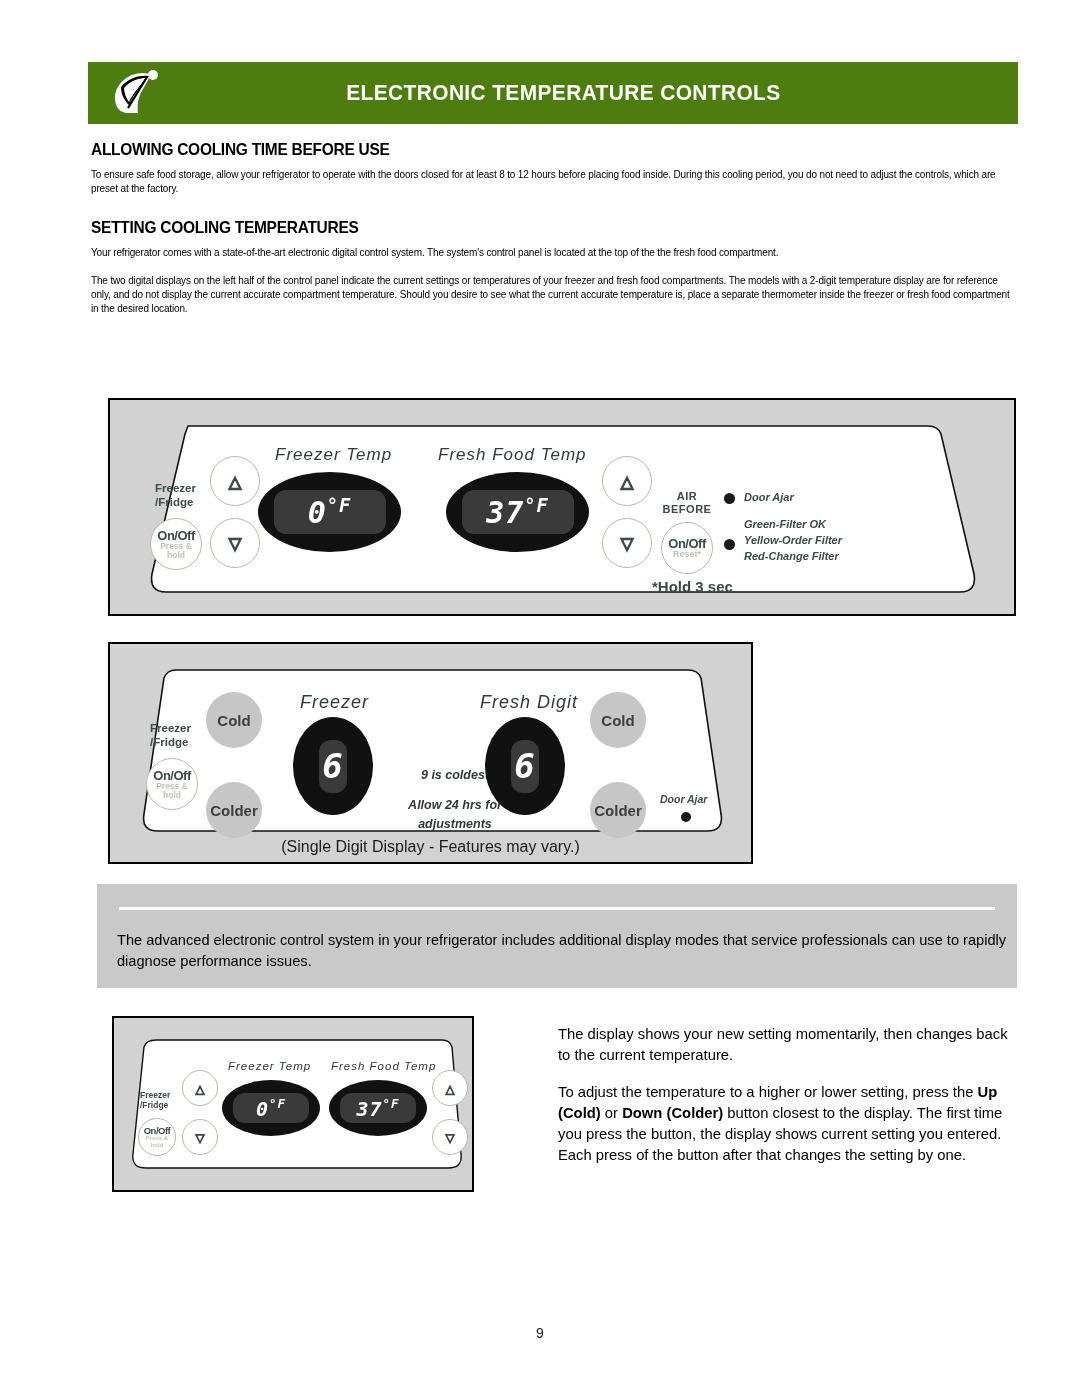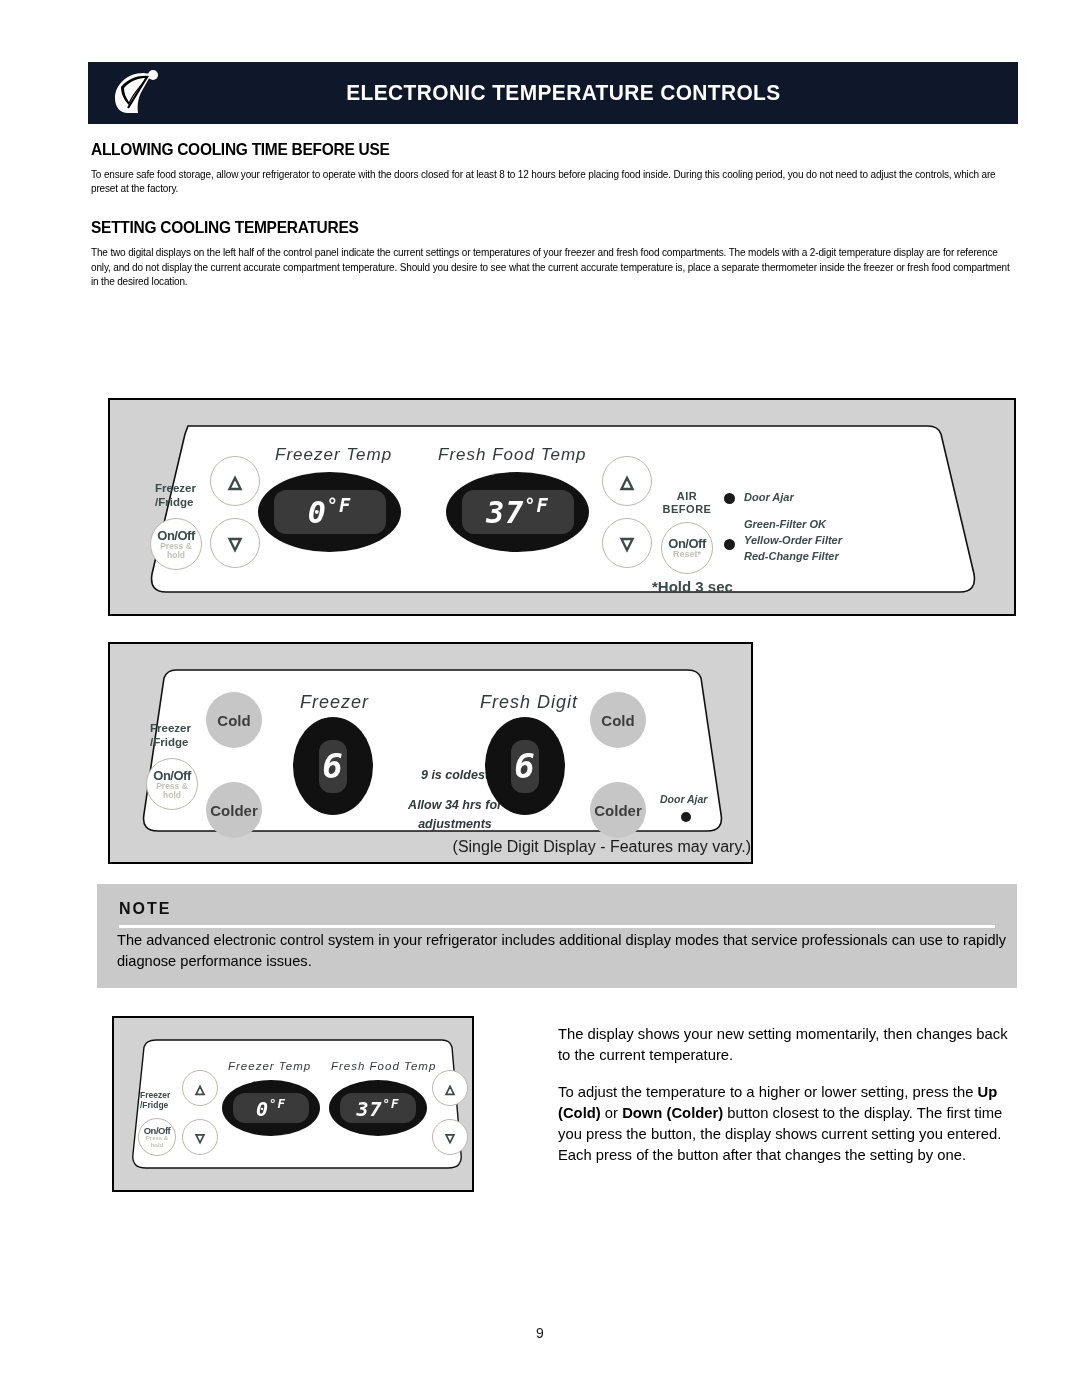--- a/index.html
+++ b/index.html
@@ -16,21 +16,21 @@
     overflow: hidden;
   }
 
   
   .header-bar {
     position: absolute;
     left: 88px;
     top: 62px;
     width: 930px;
     height: 62px;
-    background: #0f172a;
+    background: #4d7c0f;
     display: flex;
     align-items: center;
   }
   .brand-logo {
     width: 78px;
     height: 58px;
     margin-left: 8px;
     flex: none;
     display: flex;
     align-items: center;
@@ -198,21 +198,21 @@
     font-style: italic;
     font-weight: bold;
     color: #303a3a;
     text-align: center;
     line-height: 1.5;
   }
   .panel-caption {
     position: absolute;
     font-size: 16px;
     color: #1a1a1a;
-    text-align: right;
+    text-align: center;
     width: 100%;
   }
 
   
   .note-box {
     position: absolute;
     left: 97px;
     top: 884px;
     width: 920px;
     height: 104px;
@@ -277,20 +277,21 @@
     </svg>
   </div>
   <div class="header-title">ELECTRONIC TEMPERATURE CONTROLS</div>
 </div>
 
 <div class="content">
   <h2 class="section-heading">ALLOWING COOLING TIME BEFORE USE</h2>
   <p class="body-par">To ensure safe food storage, allow your refrigerator to operate with the doors closed for at least 8 to 12 hours before placing food inside. During this cooling period, you do not need to adjust the controls, which are preset at the factory.</p>
 
   <h2 class="section-heading tight">SETTING COOLING TEMPERATURES</h2>
+  <p class="body-par">Your refrigerator comes with a state-of-the-art electronic digital control system. The system's control panel is located at the top of the the fresh food compartment.</p>
   <p class="body-par">The two digital displays on the left half of the control panel indicate the current settings or temperatures of your freezer and fresh food compartments. The models with a 2-digit temperature display are for reference only, and do not display the current accurate compartment temperature.  Should you desire to see what the current accurate temperature is, place a separate thermometer inside the freezer or fresh food compartment in the desired location.</p>
 </div>
 
 <div class="panel-outer" style="left:108px; top:398px; width:908px; height:218px;">
 
   <div style="position:absolute; left:38px; top:24px; width:830px; height:170px;">
     <svg width="830" height="170" viewBox="0 0 830 170" style="position:absolute;left:0;top:0;" aria-hidden="true">
       <path d="M40 2 Q46 2 50 2 L780 2 Q790 2 793 10 L826 150 Q829 168 812 168 L18 168 Q1 168 4 150 L37 10 Q40 2 40 2 Z" transform="translate(0,0) scale(1,1)" fill="#ffffff" stroke="#111111" stroke-width="1.6" style="transform-box: fill-box;"></path>
     </svg>
   </div>
@@ -379,21 +380,21 @@
 
   <div class="panel-title" style="left:190px; top:48px; font-size:18px;">Freezer</div>
 
   <div class="lcd-oval" style="left:183px; top:73px; width:80px; height:98px;">
     <div class="lcd-inset" style="width:28px;height:53px;">
       <span class="seg" style="font-size:34px;">6</span>
     </div>
   </div>
 
   <div class="italic-note" style="left:275px; top:122px; width:140px; font-size:12.5px;">9 is coldest</div>
-  <div class="italic-note" style="left:270px; top:152px; width:150px; font-size:12.5px; white-space:pre;">Allow 34 hrs for
+  <div class="italic-note" style="left:270px; top:152px; width:150px; font-size:12.5px; white-space:pre;">Allow 24 hrs for
 adjustments</div>
 
   <div class="panel-title" style="left:370px; top:48px; font-size:18px;">Fresh Digit</div>
 
   <div class="lcd-oval" style="left:375px; top:73px; width:80px; height:98px;">
     <div class="lcd-inset" style="width:28px;height:53px;">
       <span class="seg" style="font-size:34px;">6</span>
     </div>
   </div>
 
@@ -404,21 +405,20 @@
     <span>Colder</span>
   </div>
 
   <div class="ind-text" style="left:550px; top:148px; font-size:10.5px;">Door Ajar</div>
   <div class="dot-ind" style="left:571px; top:168px; width:10px; height:10px;"></div>
 
   <div class="panel-caption" style="left:0; top:194px;">(Single Digit Display - Features may vary.)</div>
 </div>
 
 <div class="note-box">
-  <div class="note-title">NOTE</div>
   <div class="note-rule"></div>
 </div>
 <div class="note-body">The advanced electronic control system in your refrigerator includes additional display modes that service professionals can use to rapidly diagnose performance issues.</div>
 
 <div class="panel-outer" style="left:112px; top:1016px; width:362px; height:176px;">
 
   <div style="position:absolute; left:18px; top:20px; width:332px; height:132px;">
     <svg width="332" height="132" viewBox="0 0 332 132" style="position:absolute;left:0;top:0;" aria-hidden="true">
       <path d="M24 2 L310 2 Q318 2 320 9 L329 116 Q331 130 316 130 L14 130 Q-1 130 1 116 L12 9 Q14 2 24 2 Z" fill="#ffffff" stroke="#111111" stroke-width="1.4"></path>
     </svg>

